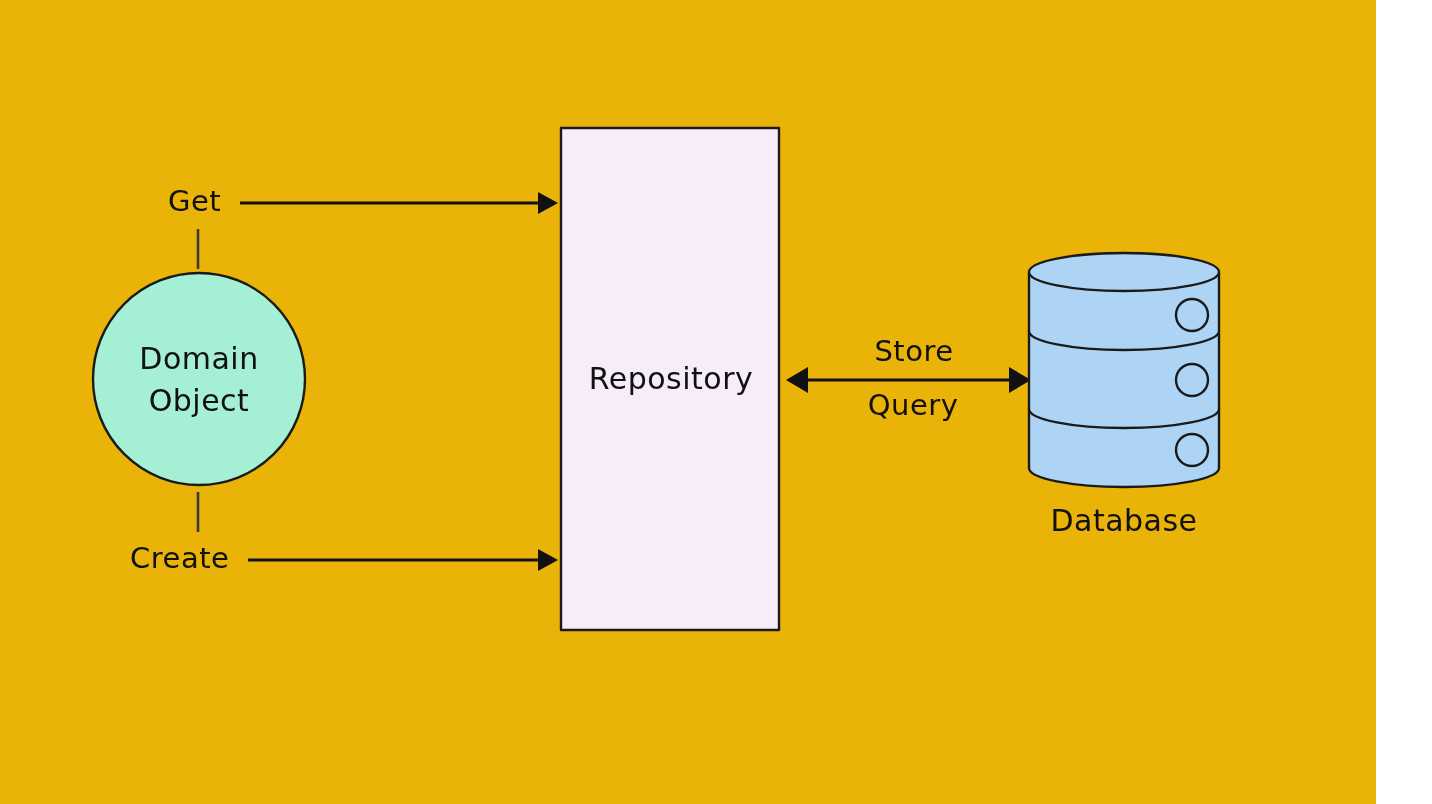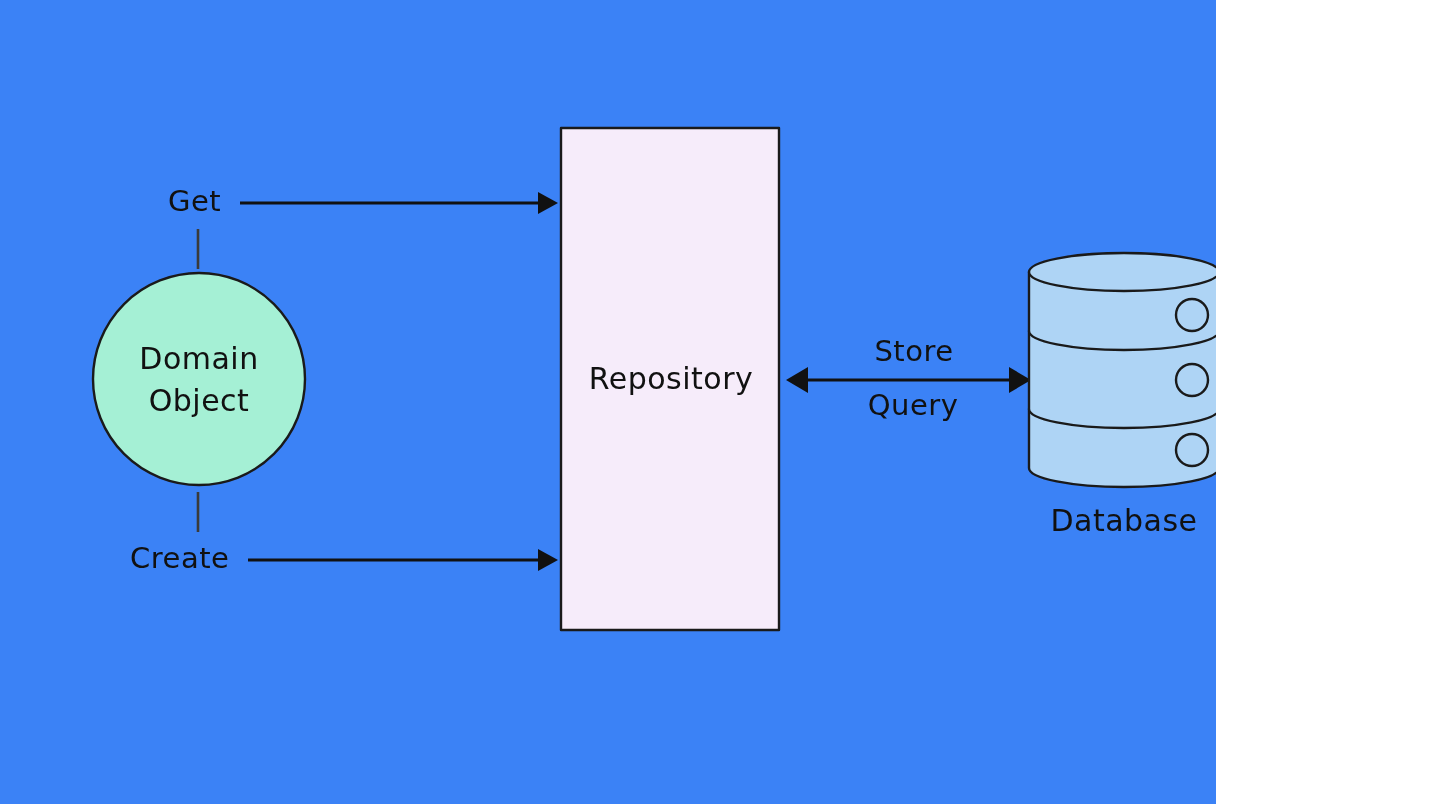--- a/index.html
+++ b/index.html
@@ -5,23 +5,23 @@
   html, body {
     margin: 0;
     padding: 0;
     background: #ffffff;
   }
   body {
     font-family: "DejaVu Sans", sans-serif;
   }
   #canvas {
     position: relative;
-    width: 1216px;
+    width: 1376px;
     height: 804px;
-    background: #3b82f6;
+    background: #eab308;
     overflow: hidden;
   }
   #diagram-svg {
     position: absolute;
     top: 0;
     left: 0;
     width: 1432px;
     height: 804px;
   }
   .node-label {

